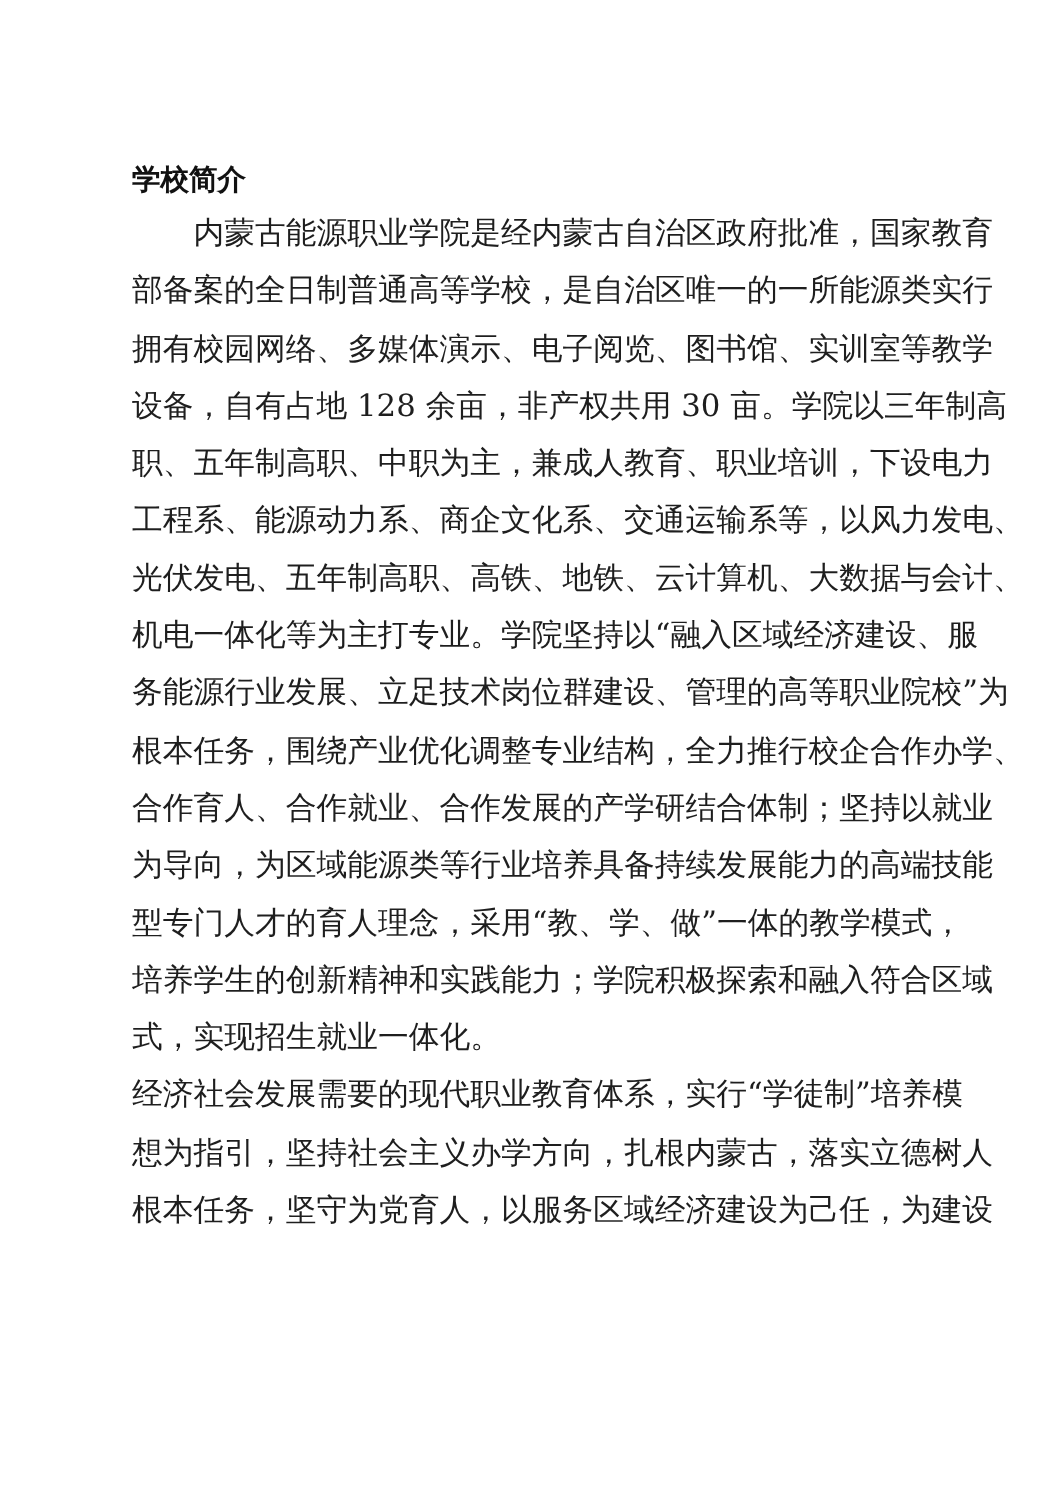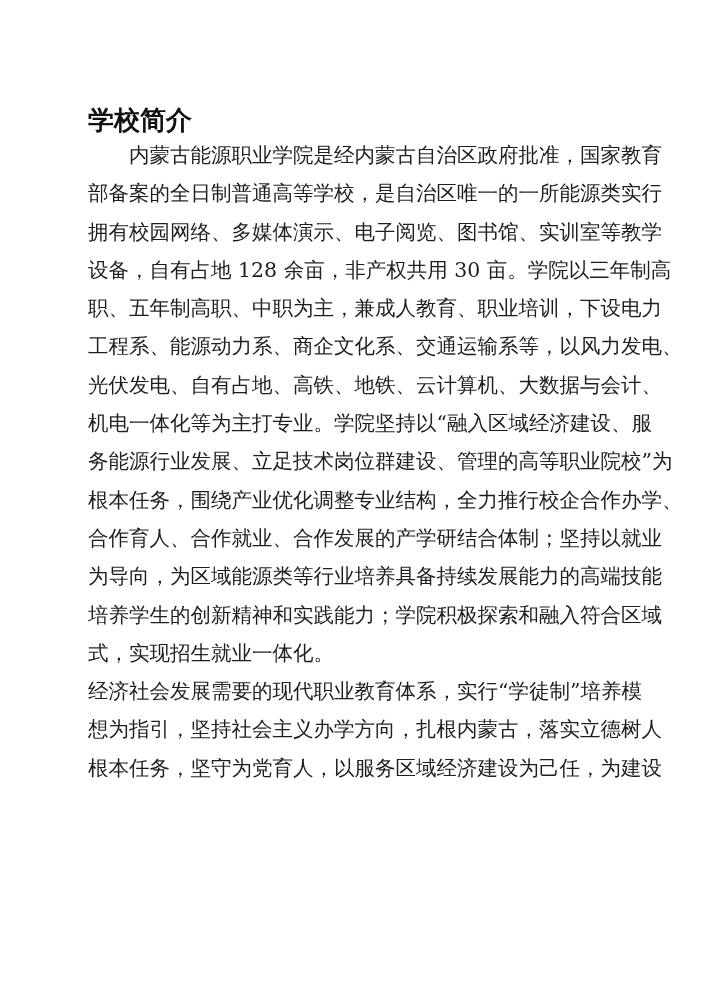--- a/index.html
+++ b/index.html
@@ -17,21 +17,21 @@
     }
     .page {
       position: absolute;
       left: 88px;
       top: 104px;
       width: 530px;
     }
     .doc-title {
       font-family: "DejaVu Sans", "Liberation Sans", sans-serif;
       font-weight: bold;
-      font-size: 26px;
+      font-size: 19px;
       line-height: 32px;
       height: 32px;
       margin: 0;
       letter-spacing: 0px;
       color: #111;
     }
     .line {
       font-size: 20.5px;
       line-height: 38.3px;
       height: 38.3px;
@@ -53,26 +53,27 @@
 <div class="page">
   <h1 class="doc-title">学校简介</h1>
 
   <div>
     <div class="line indent">内蒙古能源职业学院是经内蒙古自治区政府批准，国家教育</div>
     <div class="line">部备案的全日制普通高等学校，是自治区唯一的一所能源类实行</div>
     <div class="line">拥有校园网络、多媒体演示、电子阅览、图书馆、实训室等教学</div>
     <div class="line">设备，自有占地 128 余亩，非产权共用 30 亩。学院以三年制高</div>
     <div class="line">职、五年制高职、中职为主，兼成人教育、职业培训，下设电力</div>
     <div class="line">工程系、能源动力系、商企文化系、交通运输系等，以风力发电、</div>
-    <div class="line">光伏发电、自有占地、高铁、地铁、云计算机、大数据与会计、</div>
+    <div class="line">光伏发电、五年制高职、高铁、地铁、云计算机、大数据与会计、</div>
     <div class="line">机电一体化等为主打专业。学院坚持以“融入区域经济建设、服</div>
     <div class="line">务能源行业发展、立足技术岗位群建设、管理的高等职业院校”为</div>
     <div class="line">根本任务，围绕产业优化调整专业结构，全力推行校企合作办学、</div>
     <div class="line">合作育人、合作就业、合作发展的产学研结合体制；坚持以就业</div>
     <div class="line">为导向，为区域能源类等行业培养具备持续发展能力的高端技能</div>
+    <div class="line">型专门人才的育人理念，采用“教、学、做”一体的教学模式，</div>
     <div class="line">培养学生的创新精神和实践能力；学院积极探索和融入符合区域</div>
     <div class="line last">式，实现招生就业一体化。</div>
     <div class="line">经济社会发展需要的现代职业教育体系，实行“学徒制”培养模</div>
   </div>
 
   <div>
     <div class="line">想为指引，坚持社会主义办学方向，扎根内蒙古，落实立德树人</div>
     <div class="line">根本任务，坚守为党育人，以服务区域经济建设为己任，为建设</div>
   </div>
 </div>

